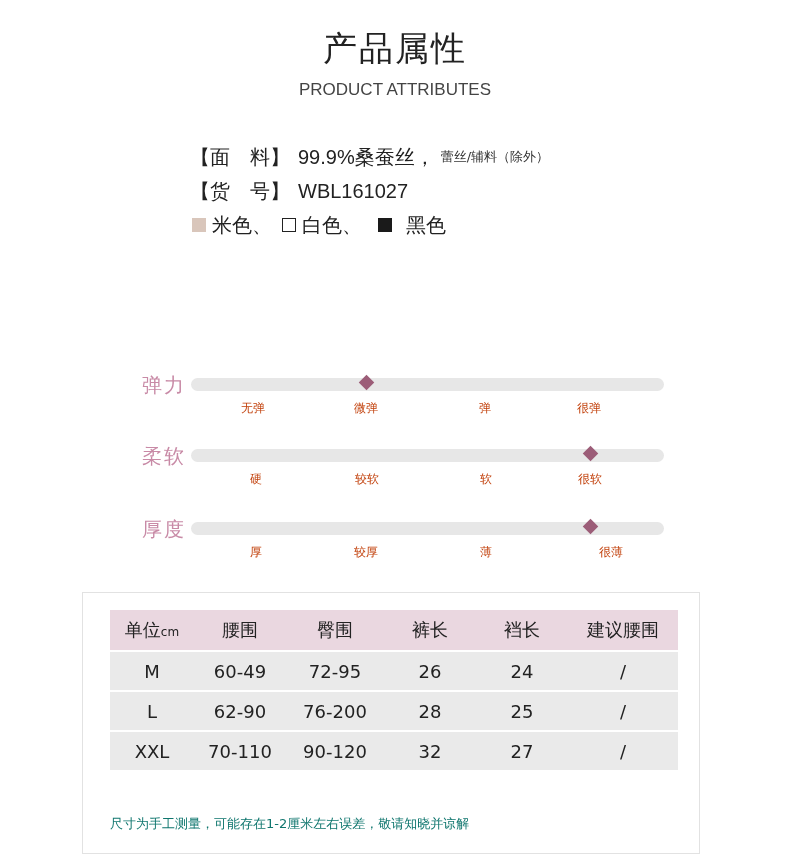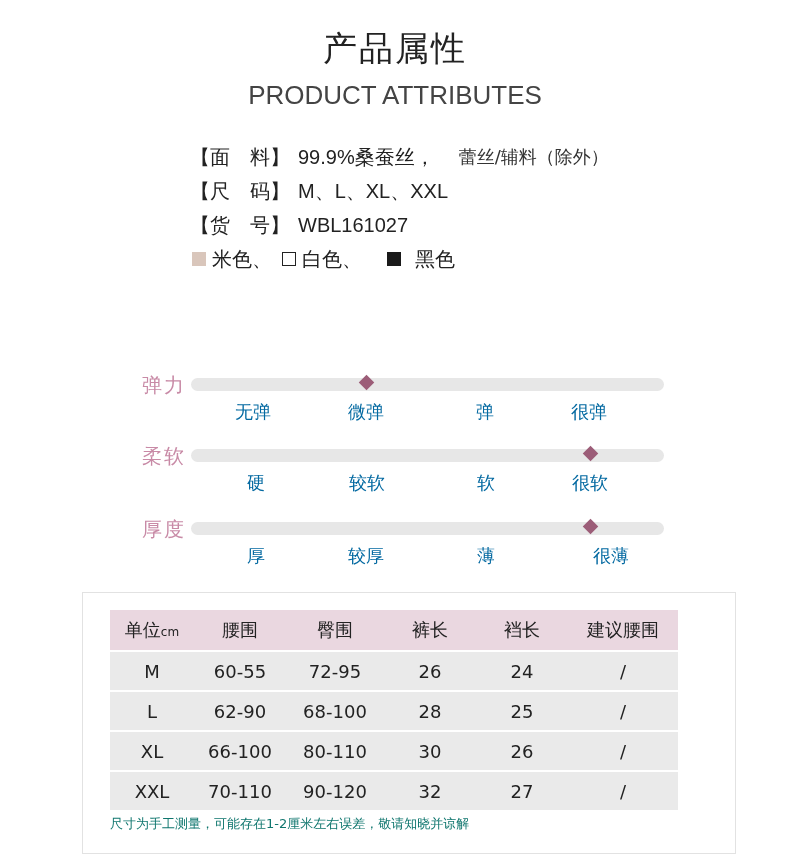--- a/index.html
+++ b/index.html
@@ -1,41 +1,41 @@
 <!DOCTYPE html>
 <html><head>
 <meta charset="utf-8">
 <style>
   html, body { margin:0; padding:0; background:#ffffff; }
   body { width:790px; height:865px; position:relative; overflow:hidden;
          font-family:"DejaVu Sans", "Liberation Sans", sans-serif; color:#222; }
   .title { position:absolute; left:0; width:790px; top:26px; text-align:center;
            font-size:34px; color:#222; letter-spacing:2px; font-weight:300; }
   .subtitle { position:absolute; left:0; width:790px; top:80px; text-align:center;
-              font-size:26px; color:#444; font-family:"Liberation Sans", sans-serif; }
+              font-size:17px; color:#444; font-family:"Liberation Sans", sans-serif; }
   .attrs { position:absolute; left:190px; top:140px; }
   .attr-row { height:34px; line-height:34px; font-size:20px; color:#222; white-space:nowrap; display:flex; align-items:center; }
   .attr-label { display:inline-block; width:108px; }
   .attr-val { font-family:"Liberation Sans", sans-serif; }
-  .attr-note { font-size:18px; color:#333; margin-left:24px; }
+  .attr-note { font-size:13px; color:#333; margin-left:6px; }
   .swatch { display:inline-block; width:14px; height:14px; margin:0 6px 0 2px; vertical-align:middle; }
   .sw-beige { background:#d9c6bb; }
   .sw-white { border:1.5px solid #222; width:12px; height:12px; background:#fff; }
   .sw-black { background:#1a1a1a; }
   .color-item { margin-right:8px; }
 
   .scale { position:absolute; left:130px; width:540px; }
   .scale-label { position:absolute; left:12px; top:0; font-size:20px; color:#c88aa6; letter-spacing:2px; }
   .track { position:absolute; left:61px; top:6px; width:473px; height:13px; background:#e7e7e7; border-radius:7px; }
   .diamond { position:absolute; top:5px; width:11px; height:11px; background:#9c5d78; transform:rotate(45deg); }
   .ticks { position:absolute; top:28px; left:0; width:540px; }
-  .tick { position:absolute; font-size:18px; color:#0369a1; transform:translateX(-50%); white-space:nowrap; }
+  .tick { position:absolute; font-size:12px; color:#c2410c; transform:translateX(-50%); white-space:nowrap; }
 
   .table-box { position:absolute; left:82px; top:592px; width:616px; height:260px;
-               border:1px solid #e2e2e2; background:#fff;padding-left:36px; }
+               border:1px solid #e2e2e2; background:#fff; }
   table { position:absolute; left:27px; top:17px; width:568px; border-collapse:collapse; }
   th, td { text-align:center; font-size:18px; font-weight:normal; color:#222; height:38px; padding:0; }
   thead tr { background:#ead7e0; }
   thead th { height:40px; }
   tbody tr { background:#eaeaea; border-top:2px solid #fff; }
   .unit-small { font-size:12px; }
   .note { position:absolute; left:27px; top:222px; font-size:13px; color:#0f766e; }
 </style>
 </head>
 <body>
@@ -43,32 +43,28 @@
 <div class="title">产品属性</div>
 <div class="subtitle">PRODUCT ATTRIBUTES</div>
 
 <div class="attrs">
   <div class="attr-row">
     <span class="attr-label">【面　料】</span>
     <span class="attr-val">99.9%桑蚕丝，</span>
     <span class="attr-note">蕾丝/辅料（除外）</span>
   </div>
   <div class="attr-row">
-    <span class="attr-label">【尺　码】</span>
-    <span class="attr-val">M、L、XL、XXL</span>
-  </div>
-  <div class="attr-row">
     <span class="attr-label">【货　号】</span>
     <span class="attr-val">WBL161027</span>
   </div>
   <div class="attr-row">
     <span class="swatch sw-beige"></span>
     <span class="color-item">米色、</span>
     <span class="swatch sw-white"></span>
-    <span class="color-item" style="margin-right:23px">白色、</span>
+    <span class="color-item" style="margin-right:14px">白色、</span>
     <span class="swatch sw-black" style="margin-right:14px"></span>
     <span class="color-item">黑色</span>
   </div>
 </div>
 
 <div class="scale" style="top:372px;">
   <div class="scale-label">弹力</div>
   <div class="track"></div>
   <div class="diamond" style="left:231px;"></div>
   <div class="ticks">
@@ -111,40 +107,32 @@
         <th style="width:92px">腰围</th>
         <th style="width:98px">臀围</th>
         <th style="width:92px">裤长</th>
         <th style="width:92px">裆长</th>
         <th>建议腰围</th>
       </tr>
     </thead>
     <tbody>
       <tr>
         <td>M</td>
-        <td>60-55</td>
+        <td>60-49</td>
         <td>72-95</td>
         <td>26</td>
         <td>24</td>
         <td>/</td>
       </tr>
       <tr>
         <td>L</td>
         <td>62-90</td>
-        <td>68-100</td>
+        <td>76-200</td>
         <td>28</td>
         <td>25</td>
-        <td>/</td>
-      </tr>
-      <tr>
-        <td>XL</td>
-        <td>66-100</td>
-        <td>80-110</td>
-        <td>30</td>
-        <td>26</td>
         <td>/</td>
       </tr>
       <tr>
         <td>XXL</td>
         <td>70-110</td>
         <td>90-120</td>
         <td>32</td>
         <td>27</td>
         <td>/</td>
       </tr>

